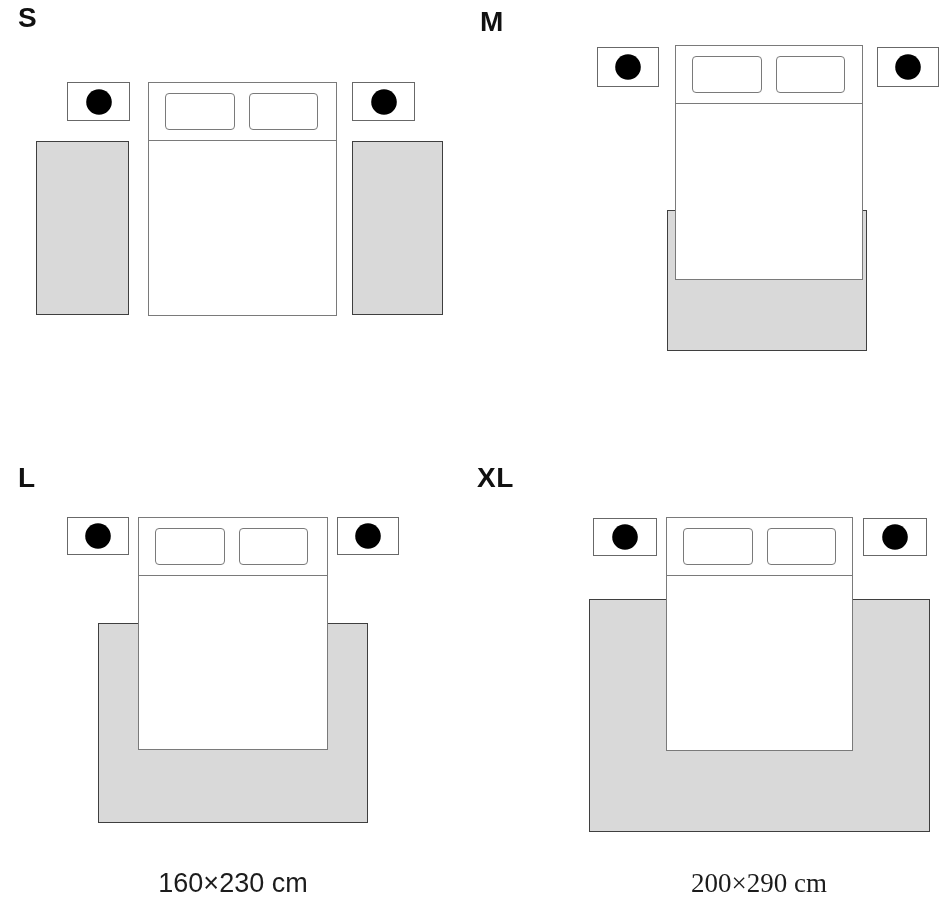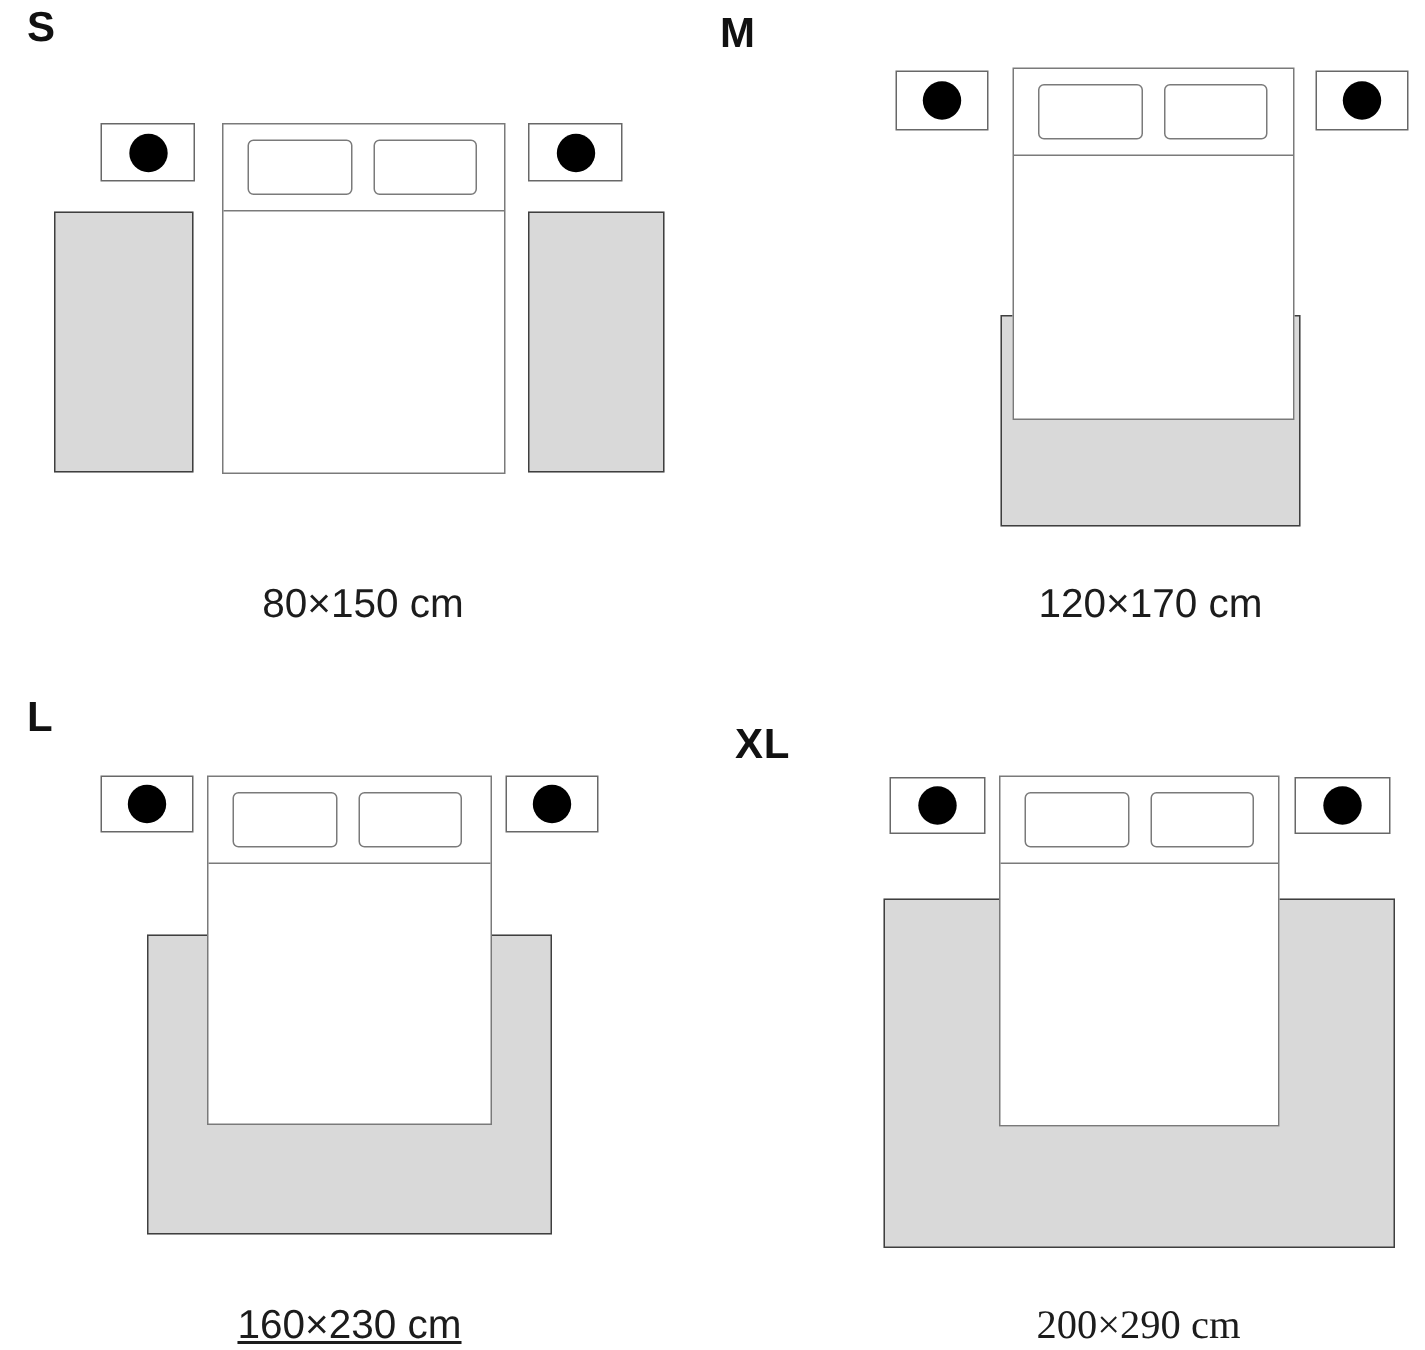--- a/index.html
+++ b/index.html
@@ -55,24 +55,24 @@
   #ns-m-l{left:597px;top:47px;width:62px;height:40px;}
   #ns-m-r{left:877px;top:47px;width:62px;height:40px;}
   #cap-m{left:617px;top:388px;}
 
   
   #lbl-l{left:18px;top:464px;}
   #rug-l{left:98px;top:623px;width:270px;height:200px;}
   #bed-l{left:138px;top:517px;width:190px;height:233px;}
   #ns-l-l{left:67px;top:517px;width:62px;height:38px;}
   #ns-l-r{left:337px;top:517px;width:62px;height:38px;}
-  #cap-l{left:83px;top:869px;text-decoration:underline;}
+  #cap-l{left:83px;top:869px;}
 
   
-  #lbl-xl{left:490px;top:464px;margin-top:18px;}
+  #lbl-xl{left:477px;top:464px;}
   #rug-xl{left:589px;top:599px;width:341px;height:233px;}
   #bed-xl{left:666px;top:517px;width:187px;height:234px;}
   #ns-xl-l{left:593px;top:518px;width:64px;height:38px;}
   #ns-xl-r{left:863px;top:518px;width:64px;height:38px;}
   #cap-xl{left:609px;top:869px;font-family:Liberation Serif, serif;}
 </style>
 </head>
 <body>
 
 <svg width="0" height="0" style="position:absolute">
@@ -104,21 +104,20 @@
     <svg class="plant" width="32" height="32" viewBox="0 0 32 32">
         <use href="#plant-glyph"></use>
       </svg>
   </div>
   <div id="ns-s-r" class="nightstand">
     <svg class="plant" width="32" height="32" viewBox="0 0 32 32">
         <use href="#plant-glyph"></use>
       </svg>
   </div>
 
-  <div id="cap-s" class="caption">80×150 cm</div>
 
   <div id="lbl-m" class="size-label">M</div>
 
   <div id="rug-m" class="rug"></div>
 
   <div id="bed-m" class="bed">
     <div class="headboard">
       <div class="pillow p1"></div>
       <div class="pillow p2"></div>
     </div>
@@ -128,21 +127,20 @@
     <svg class="plant" width="32" height="32" viewBox="0 0 32 32">
         <use href="#plant-glyph"></use>
       </svg>
   </div>
   <div id="ns-m-r" class="nightstand">
     <svg class="plant" width="32" height="32" viewBox="0 0 32 32">
         <use href="#plant-glyph"></use>
       </svg>
   </div>
 
-  <div id="cap-m" class="caption">120×170 cm</div>
 
   <div id="lbl-l" class="size-label">L</div>
 
   <div id="rug-l" class="rug"></div>
 
   <div id="bed-l" class="bed">
     <div class="headboard">
       <div class="pillow p1"></div>
       <div class="pillow p2"></div>
     </div>

